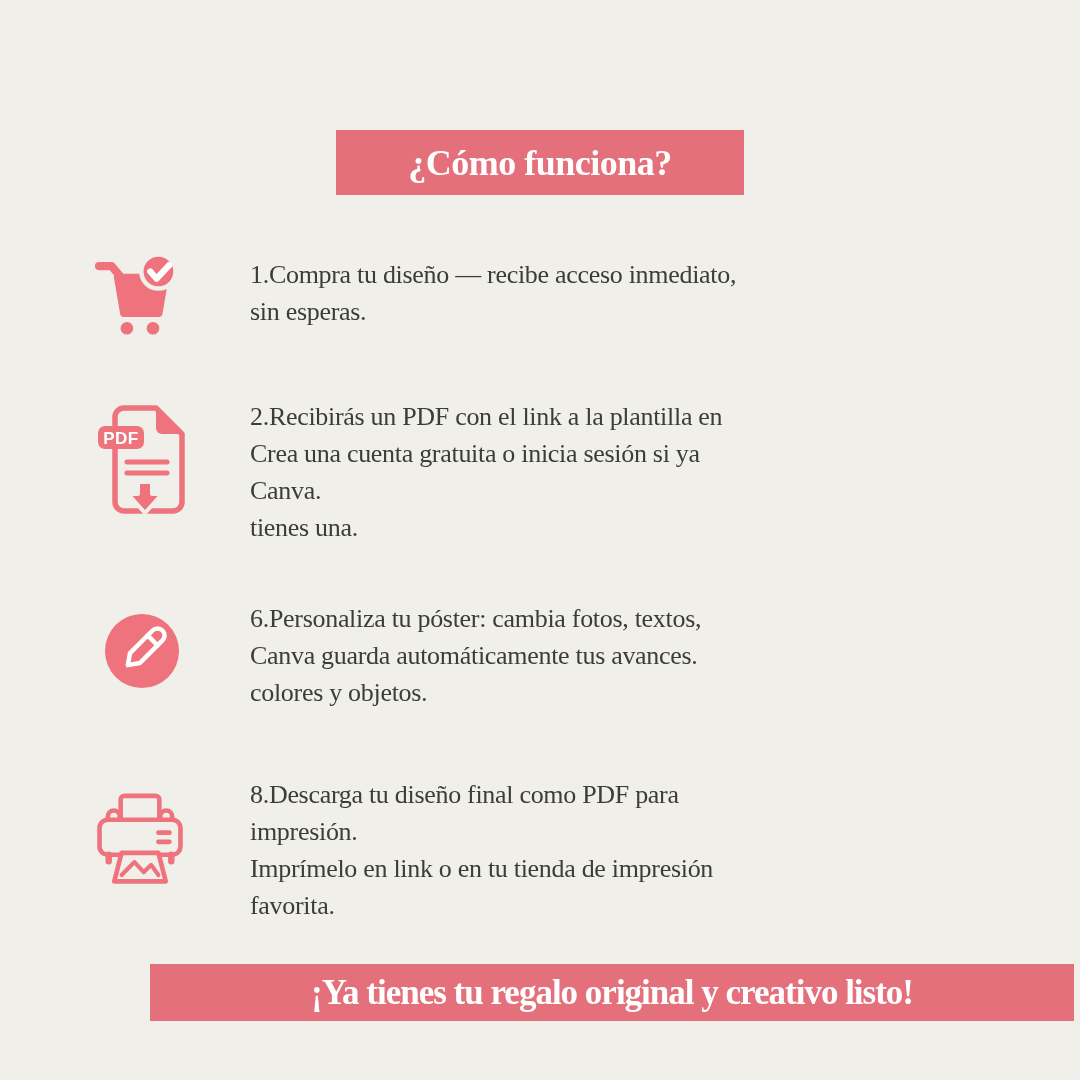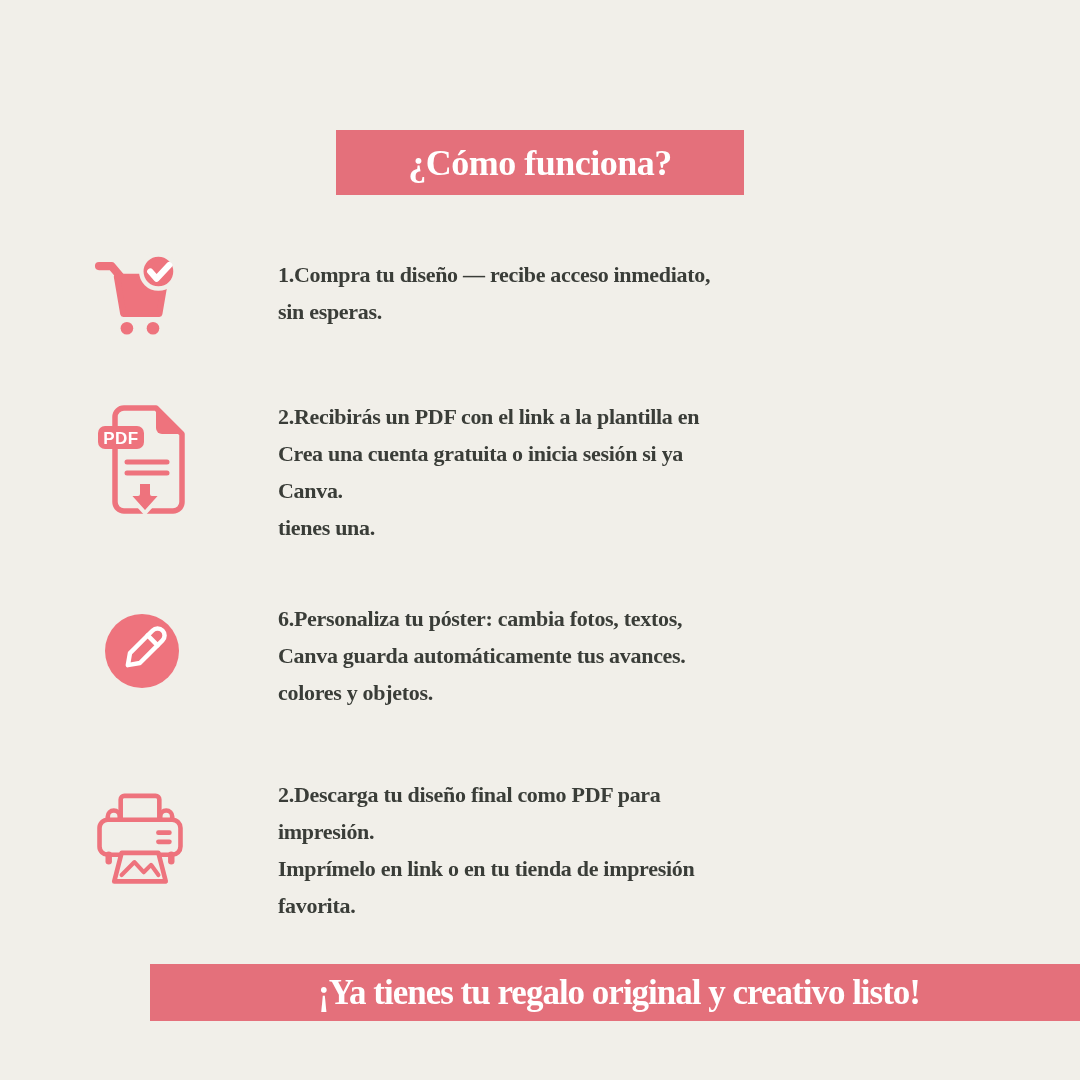--- a/index.html
+++ b/index.html
@@ -7,24 +7,24 @@
     position:relative; width:1080px; height:1080px;
     background:var(--bg,#f1efe9); overflow:hidden;
     font-family:"Liberation Serif", serif;
   }
   .banner {
     position:absolute; background:var(--accent,#e4707b); color:#ffffff;
     display:flex; align-items:center; justify-content:center;
     font-weight:700; white-space:nowrap;
   }
   .banner-top  { left:336px; top:130px; width:408px; height:65px; font-size:36px; letter-spacing:-0.5px; }
-  .banner-bottom { left:150px; top:964px; width:924px; height:57px; font-size:35px; letter-spacing:-1px;padding-left:7px; }
+  .banner-bottom { left:150px; top:964px; width:924px; height:57px; font-size:35px; letter-spacing:-1px; }
   .step-text {
     position:absolute; left:250px; color:var(--text,#3a3d38);
-    font-size:22px; line-height:37px; font-weight:700; letter-spacing:-0.3px;margin-left:28px;
+    font-size:26px; line-height:37px; font-weight:400; letter-spacing:-0.3px;
   }
   .step-line { white-space:nowrap; }
   .icon { position:absolute; }
   .icon-cart    { left:90px;  top:249px; width:90px;  height:90px; }
   .icon-pdf     { left:94px;  top:402px; width:100px; height:115px; }
   .icon-pencil  { left:105px; top:614px; width:74px;  height:74px; }
   .icon-printer { left:94px;  top:792px; width:92px;  height:96px; }
   
   .ic-f  { fill:var(--icon,#ee737d); }
   .ic-s  { stroke:var(--icon,#ee737d); fill:none; }
@@ -94,21 +94,21 @@
     <rect class="ic-bgfill" x="6" y="30" width="88" height="38" rx="9" stroke-width="5"></rect>
     <path class="ic-s" d="M70,44 h12" stroke-width="5" stroke-linecap="round"></path>
     <path class="ic-s" d="M70,54 h12" stroke-width="5" stroke-linecap="round"></path>
     <path class="ic-s" d="M16,68 v7" stroke-width="7" stroke-linecap="round"></path>
     <path class="ic-s" d="M84,68 v7" stroke-width="7" stroke-linecap="round"></path>
     <path class="ic-bgfill" d="M30,66 H70 L78,97 H22 Z" stroke-width="5" stroke-linejoin="round"></path>
     <path class="ic-s" d="M30,90 L44,76 L54,87 L62,79 L70,90" stroke-width="4.5" stroke-linecap="round" stroke-linejoin="round"></path>
   </svg>
 
   <div class="step-text" style="top:776px">
-    <div class="step-line">2.Descarga tu diseño final como PDF para</div>
+    <div class="step-line">8.Descarga tu diseño final como PDF para</div>
     <div class="step-line">impresión.</div>
     <div class="step-line">Imprímelo en link o en tu tienda de impresión</div>
     <div class="step-line">favorita.</div>
   </div>
 
   <div class="banner banner-bottom">
     <span>¡Ya tienes tu regalo original y creativo listo!</span>
   </div>
 
 </div>

